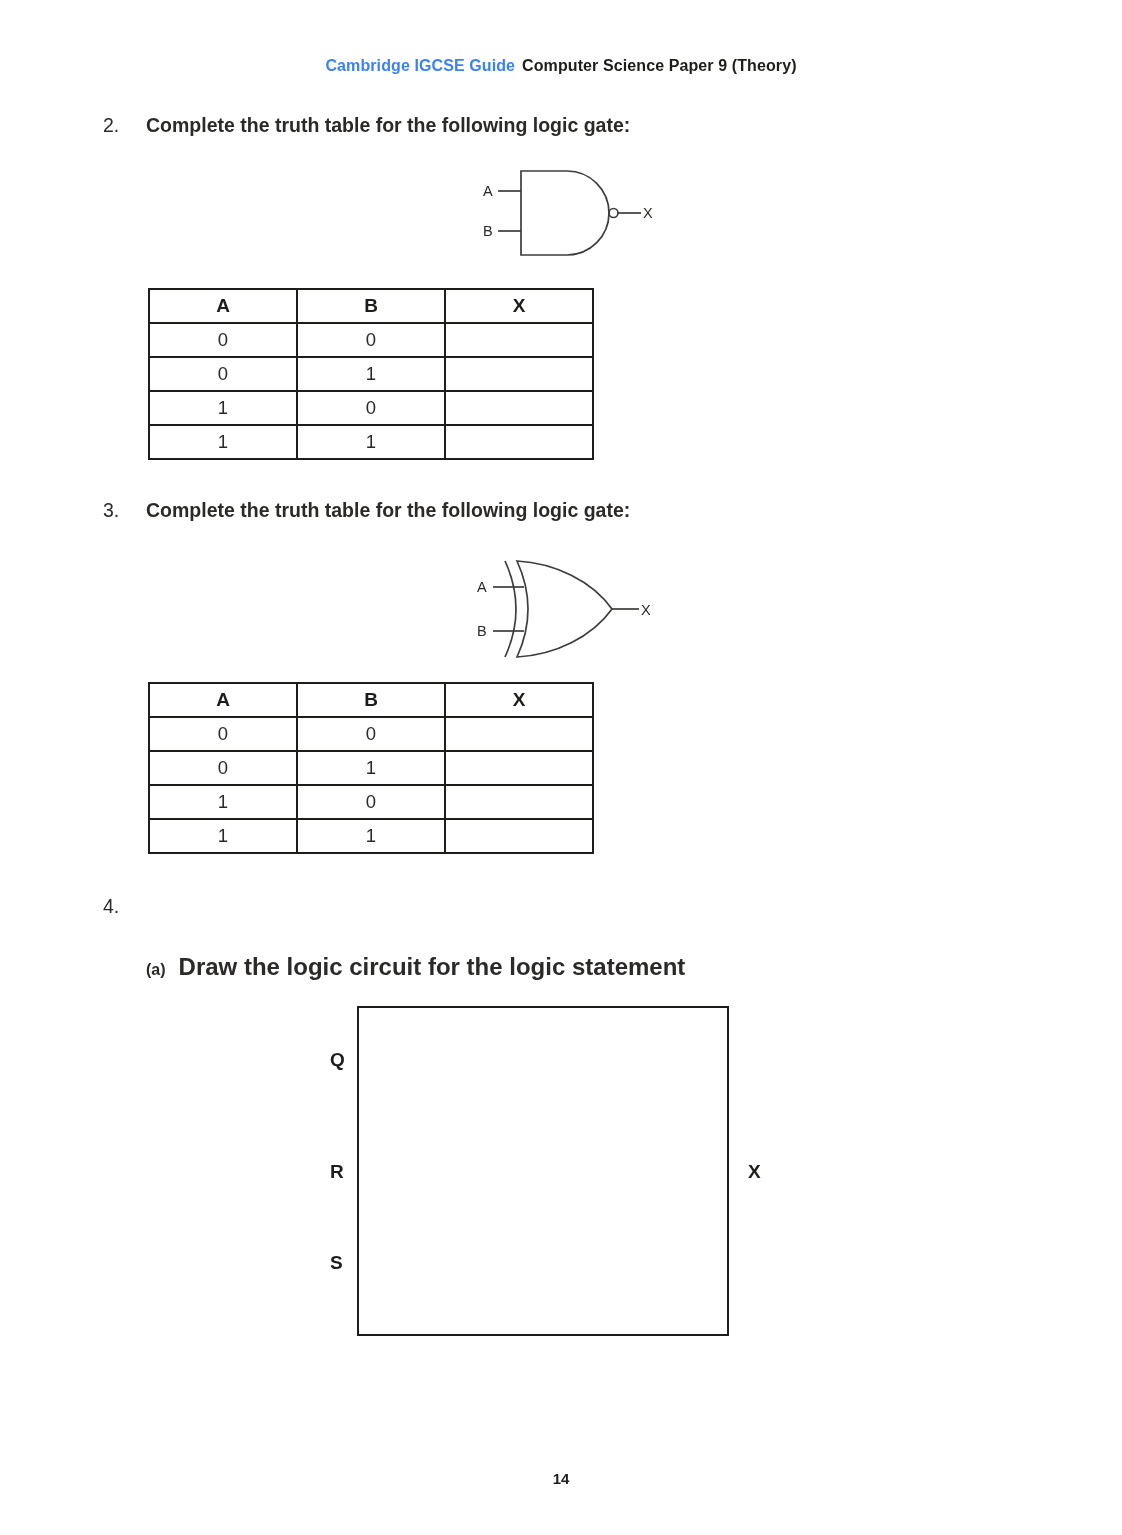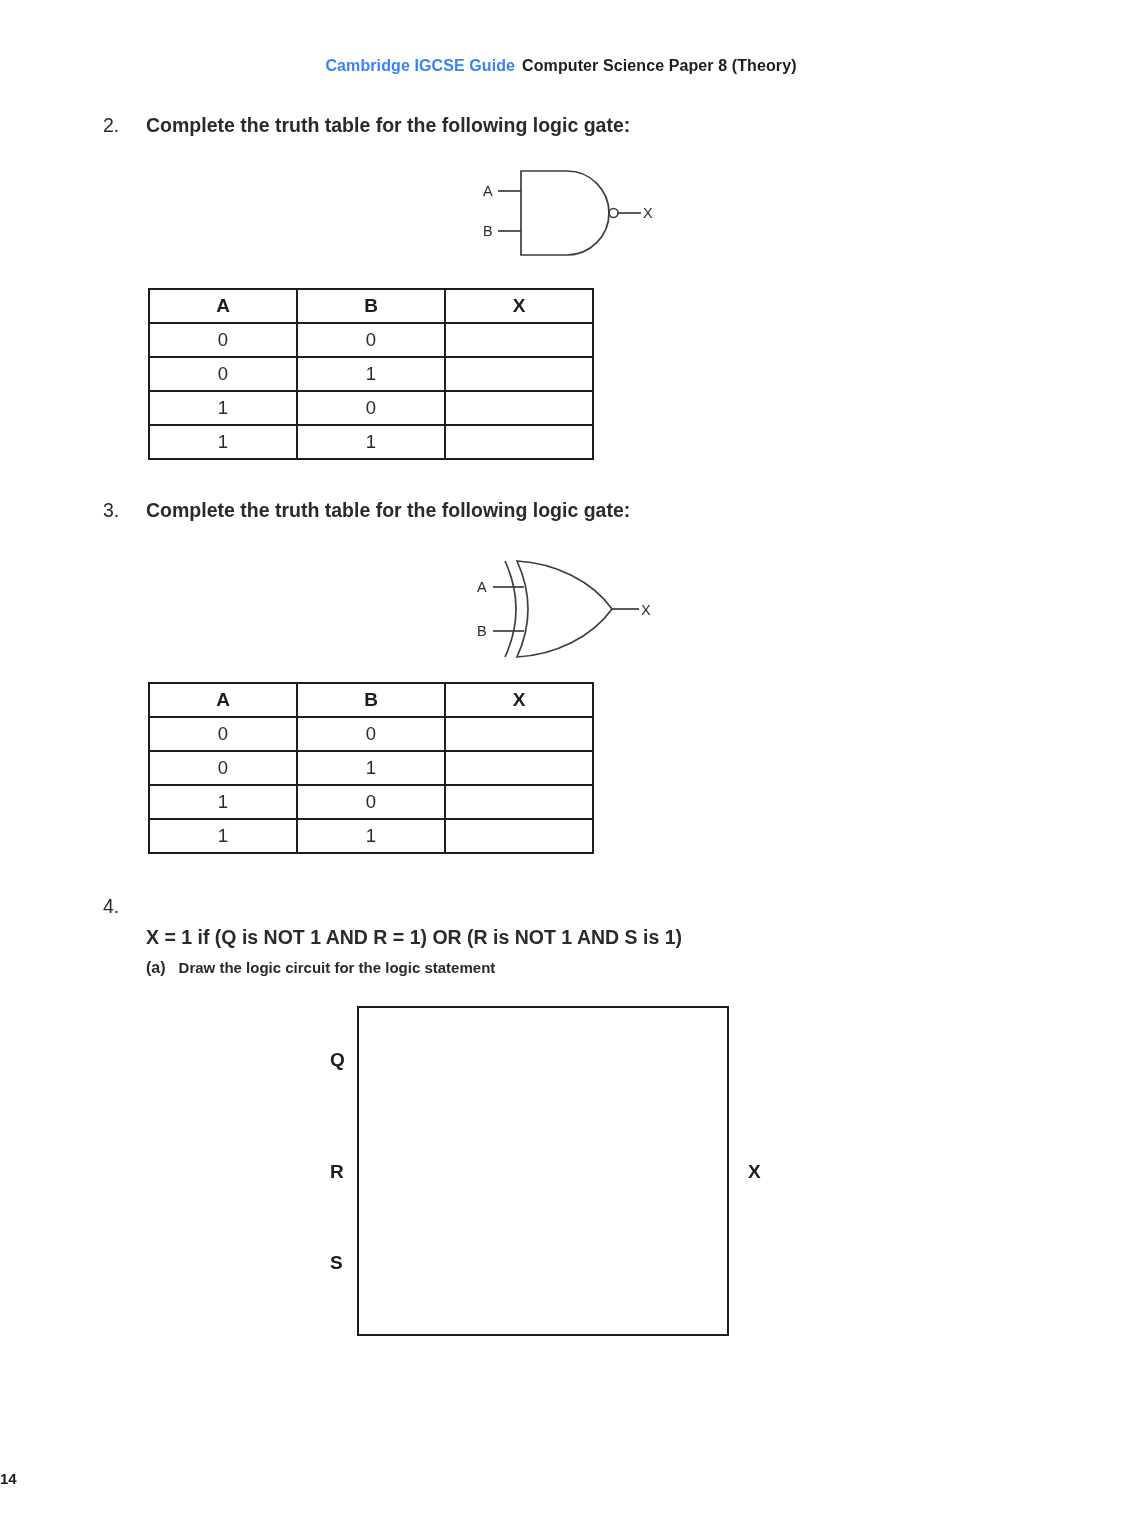--- a/index.html
+++ b/index.html
@@ -7,43 +7,43 @@
     position:relative;width:1122px;height:1535px;background:#ffffff;
     font-family:"Liberation Sans",sans-serif;color:#2b2a29;overflow:hidden;margin:0 auto;
   }
   .header{position:absolute;top:57px;left:0;width:100%;text-align:center;
     font-size:16px;font-weight:bold;letter-spacing:.1px;}
   .header .brand{color:#3b82f6;}
   .header .title{color:#1d1d1b;margin-left:7px;}
   .qnum{position:absolute;font-size:19.5px;line-height:27px;}
   .qtext{position:absolute;font-size:19.5px;line-height:27px;font-weight:bold;}
   .part-label{font-size:16px;margin-right:13px;}
-  .part-text{font-size:15px;}
+  .part-text{font-size:24px;}
   .truth-table{position:absolute;left:148px;width:446px;border-collapse:collapse;table-layout:fixed;}
   .truth-table th,.truth-table td{
     border:2.5px solid #1d1d1b;height:32px;padding:0;text-align:center;vertical-align:middle;
     background:#ffffff;}
   .truth-table th{font-size:19px;font-weight:bold;color:#1d1d1b;}
   .truth-table td{font-size:18.5px;color:#2b2a29;}
   .gate{position:absolute;}
   .gate text{font-size:14.5px;fill:#2b2a29;font-family:"Liberation Sans",sans-serif;}
   .gate path,.gate line,.gate circle{stroke:#3d3d3c;stroke-width:1.7;fill:none;}
   .answer-box{position:absolute;left:357px;top:1006px;width:368px;height:326px;
     border:2px solid #1d1d1b;background:#ffffff;}
   .box-label{position:absolute;font-size:19px;font-weight:bold;color:#1d1d1b;line-height:22px;}
-  .footer{position:absolute;top:1470px;left:0;width:100%;
+  .footer{position:absolute;top:1470px;left:0;width:100%;text-align:center;
     font-size:15px;font-weight:bold;color:#1d1d1b;}
 </style>
 </head>
 <body>
 
 <div class="page">
 
   <div class="header">
-    <span class="brand">Cambridge IGCSE Guide</span><span class="title">Computer Science Paper 8 (Theory)</span>
+    <span class="brand">Cambridge IGCSE Guide</span><span class="title">Computer Science Paper 9 (Theory)</span>
   </div>
 
   <div class="qnum" style="left:103px;top:112px">2.</div>
   <div class="qtext" style="left:146px;top:112px">Complete the truth table for the following logic gate:</div>
 
   <svg class="gate" style="left:461px;top:160px" width="200" height="100" viewBox="0 0 200 100">
     <text x="22" y="36">A</text>
     <text x="22" y="76">B</text>
     <line x1="37" y1="31" x2="60" y2="31"></line>
     <line x1="37" y1="71" x2="60" y2="71"></line>
@@ -125,21 +125,20 @@
       </tr>
       <tr>
         <td>1</td>
         <td>1</td>
         <td></td>
       </tr>
     </tbody>
   </table>
 
   <div class="qnum" style="left:103px;top:893px">4.</div>
-  <div class="qtext" style="left:146px;top:924px">X = 1 if (Q is NOT 1 AND R = 1) OR (R is NOT 1 AND S is 1)</div>
   <div class="qtext" style="left:146px;top:953px">
     <span class="part-label">(a)</span><span class="part-text">Draw the logic circuit for the logic statement</span>
   </div>
 
   <div class="answer-box"></div>
   <div class="box-label" style="left:330px;top:1049px">Q</div>
   <div class="box-label" style="left:330px;top:1161px">R</div>
   <div class="box-label" style="left:330px;top:1252px">S</div>
   <div class="box-label" style="left:748px;top:1161px">X</div>
 

